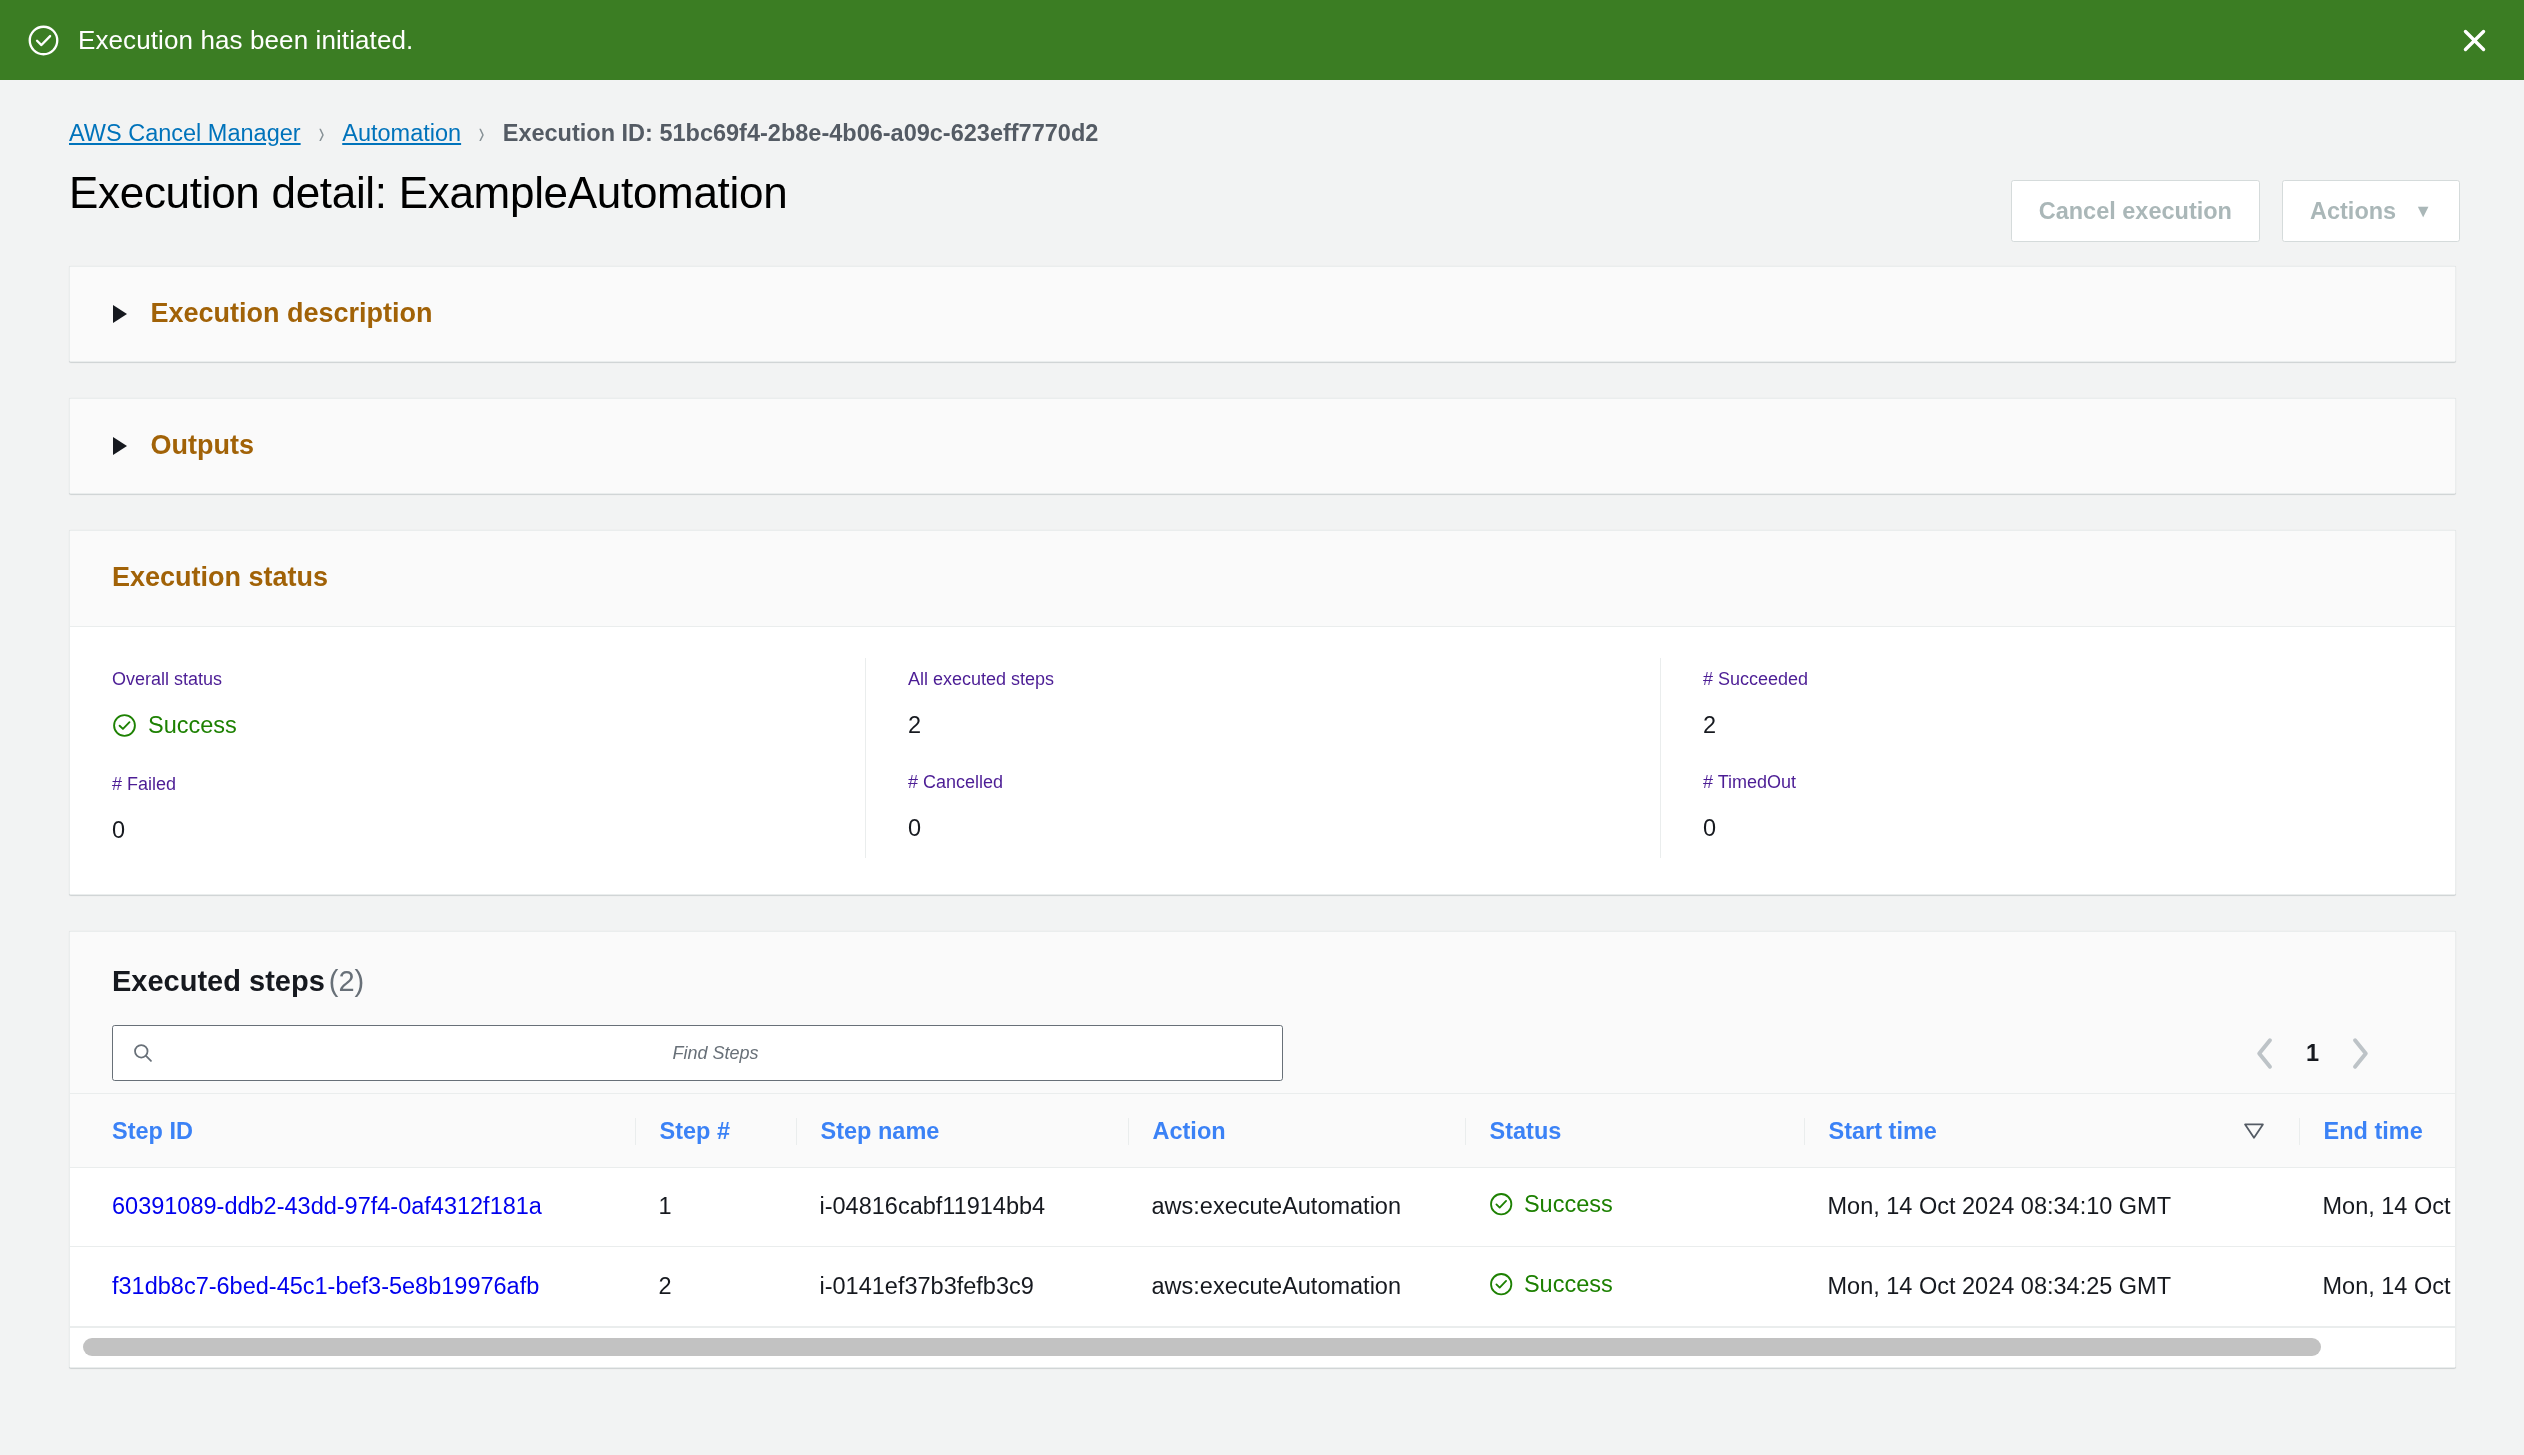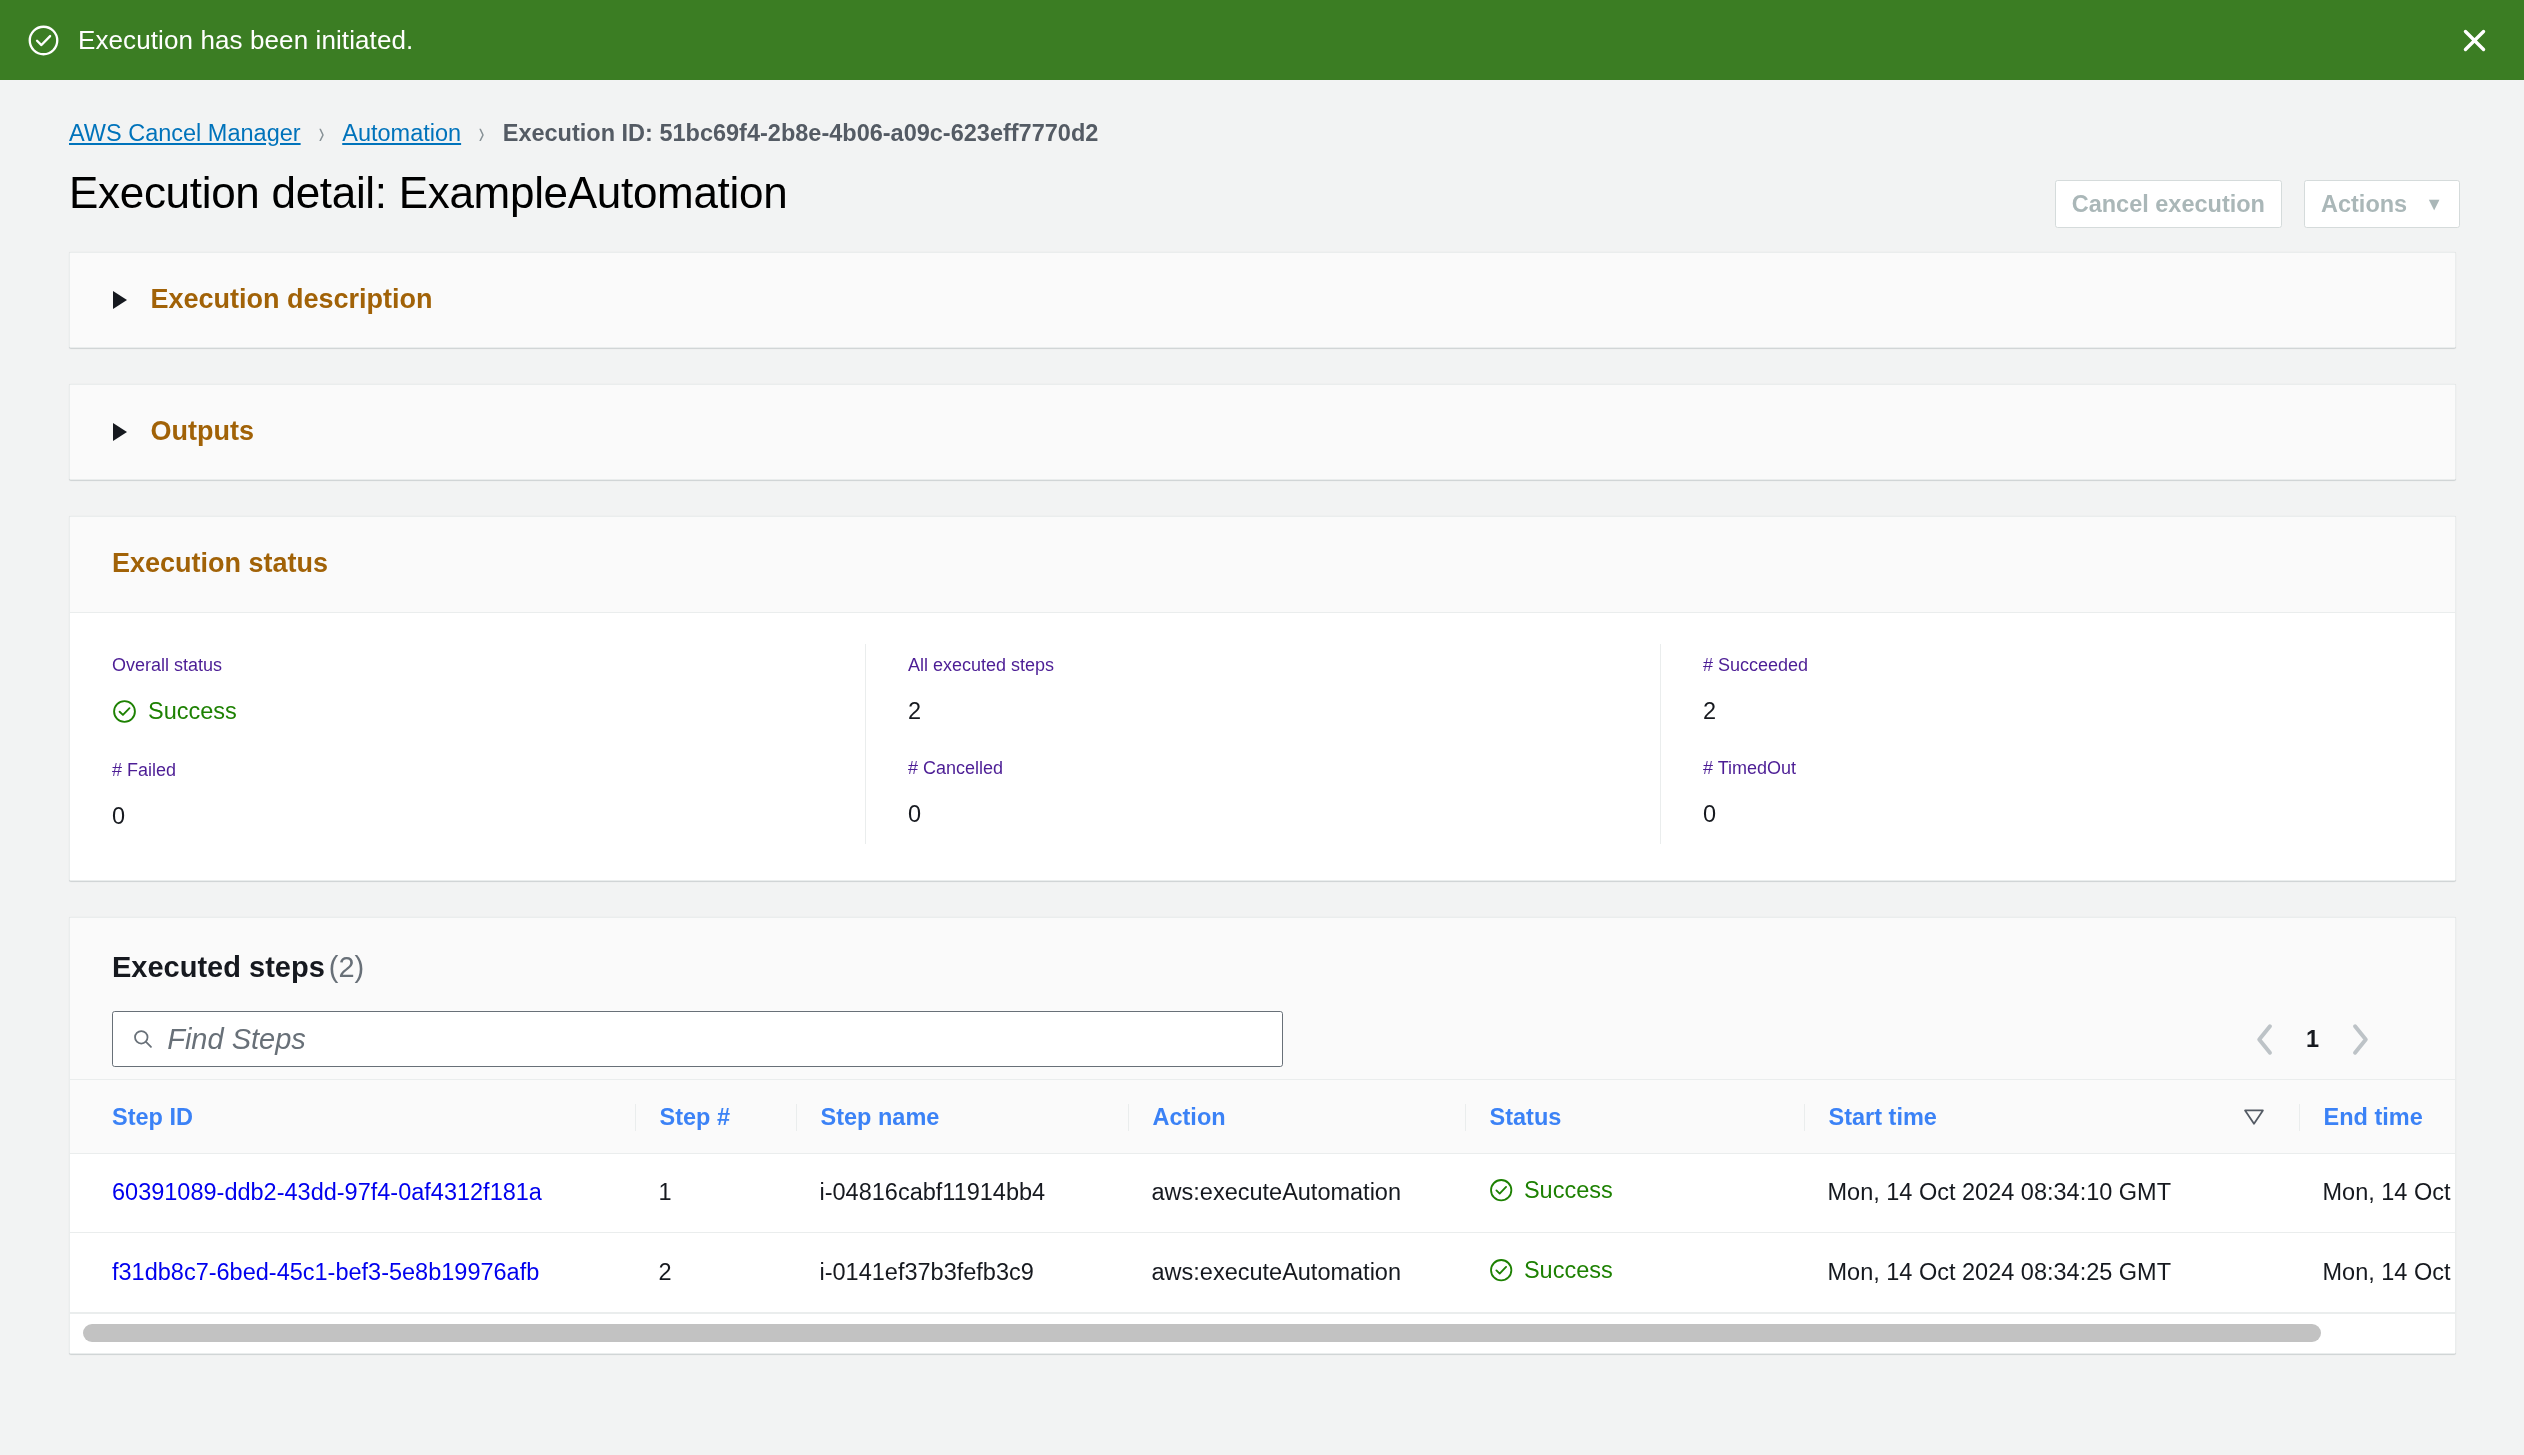--- a/index.html
+++ b/index.html
@@ -68,22 +68,22 @@
   }
   .btn-group { display: flex; gap: 22px; padding-top: 11px; }
   .btn {
     border: 0.9px solid #d5dbdb;
     background: #fff;
     border-radius: 2.7px;
     color: #aab7b8;
     font-size: 23.5px;
     font-weight: 700;
     font-family: inherit;
-    padding: 0 16px;
-    height: 48px;
+    padding: 0 27px;
+    height: 62px;
     display: flex; align-items: center; gap: 18px;
     cursor: default;
     white-space: nowrap;
   }
   .caret { font-size: 18px; line-height: 1; }
 
   
   .card {
     background: #fff;
     border: 0.9px solid #eaeded;
@@ -149,25 +149,26 @@
     border-radius: 2.7px;
     background: #fff;
     display: flex; align-items: center;
     padding: 0 18px;
     gap: 12.7px;
   }
   .search-wrap svg { width: 23.5px; height: 23.5px; flex: none; }
   .search-input {
     border: none; outline: none;
     font-family: inherit;
-    font-size: 29px;
+    font-size: 18px;
     font-style: italic;
     color: #687078;
     width: 100%;
     background: transparent;
+    text-align: center;
   }
   .search-input::placeholder { color: #687078; opacity: 1; font-style: italic; }
   .pager { display: flex; align-items: center; gap: 31px; padding-right: 43px; }
   .pg-arrow { width: 20px; height: 33px; cursor: default; }
   .pg-num { font-size: 23.5px; font-weight: 700; color: #16191f; }
 
   
   .tbl-scroll { overflow: hidden; position: relative; }
   table { border-collapse: collapse; width: 2586px; table-layout: fixed; }
   thead tr { background: #fafafa; }

